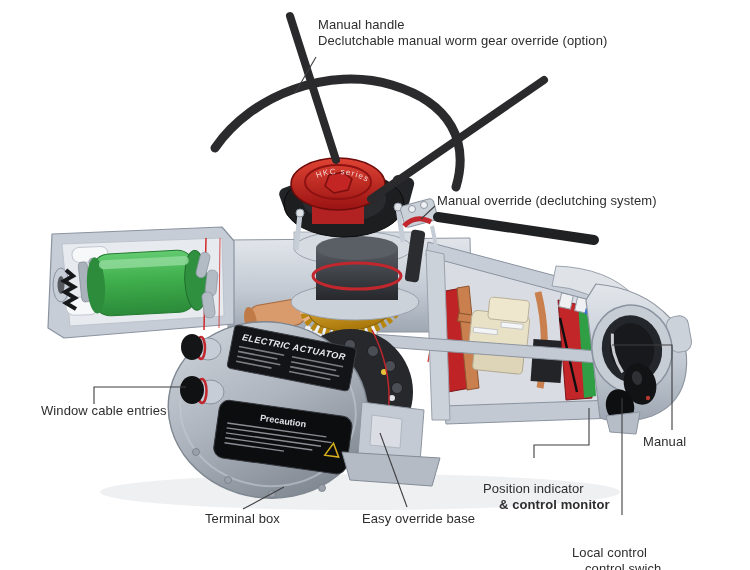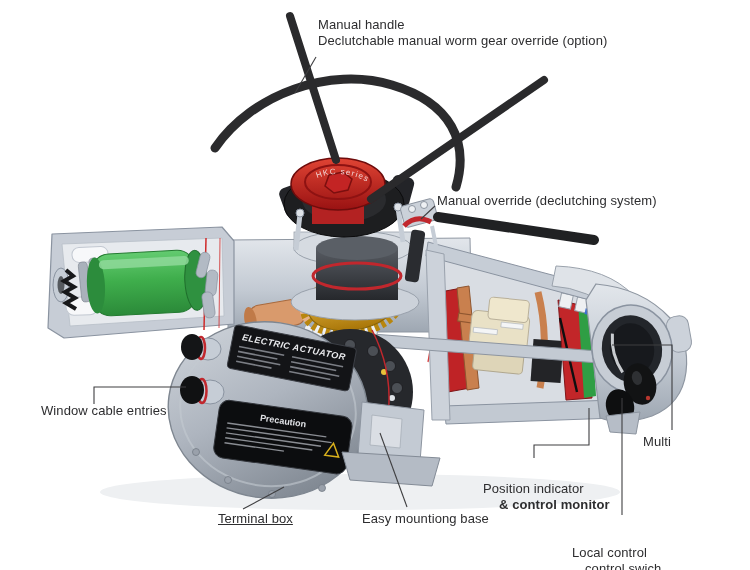--- a/index.html
+++ b/index.html
@@ -304,29 +304,29 @@
 
 <div class="lbl" style="left:437px;top:193px;">Manual override (declutching system)</div>
 
 <div class="lbl" style="left:318px;top:17px;">
   <div>Manual handle</div>
   <div>Declutchable manual worm gear override (option)</div>
 </div>
 
 <div class="lbl" style="left:41px;top:403px;">Window cable entries</div>
 
-<div class="lbl" style="left:218px;top:511px;text-decoration:underline;">Terminal box</div>
-
-<div class="lbl" style="left:362px;top:511px;">Easy mountiong base</div>
+<div class="lbl" style="left:205px;top:511px;">Terminal box</div>
+
+<div class="lbl" style="left:362px;top:511px;">Easy override base</div>
 
 <div class="lbl" style="left:483px;top:463px;margin-top:18px;">
   <div>Position indicator</div>
   <div style="padding-left:16px;font-weight:bold;">&amp; control monitor</div>
 </div>
 
-<div class="lbl" style="left:643px;top:434px;">Multi</div>
+<div class="lbl" style="left:643px;top:434px;">Manual</div>
 
 <div class="lbl" style="left:572px;top:545px;">
   <div>Local control</div>
   <div style="padding-left:13px;">control swich</div>
 </div>
 
 </div>
 
 </body></html>

